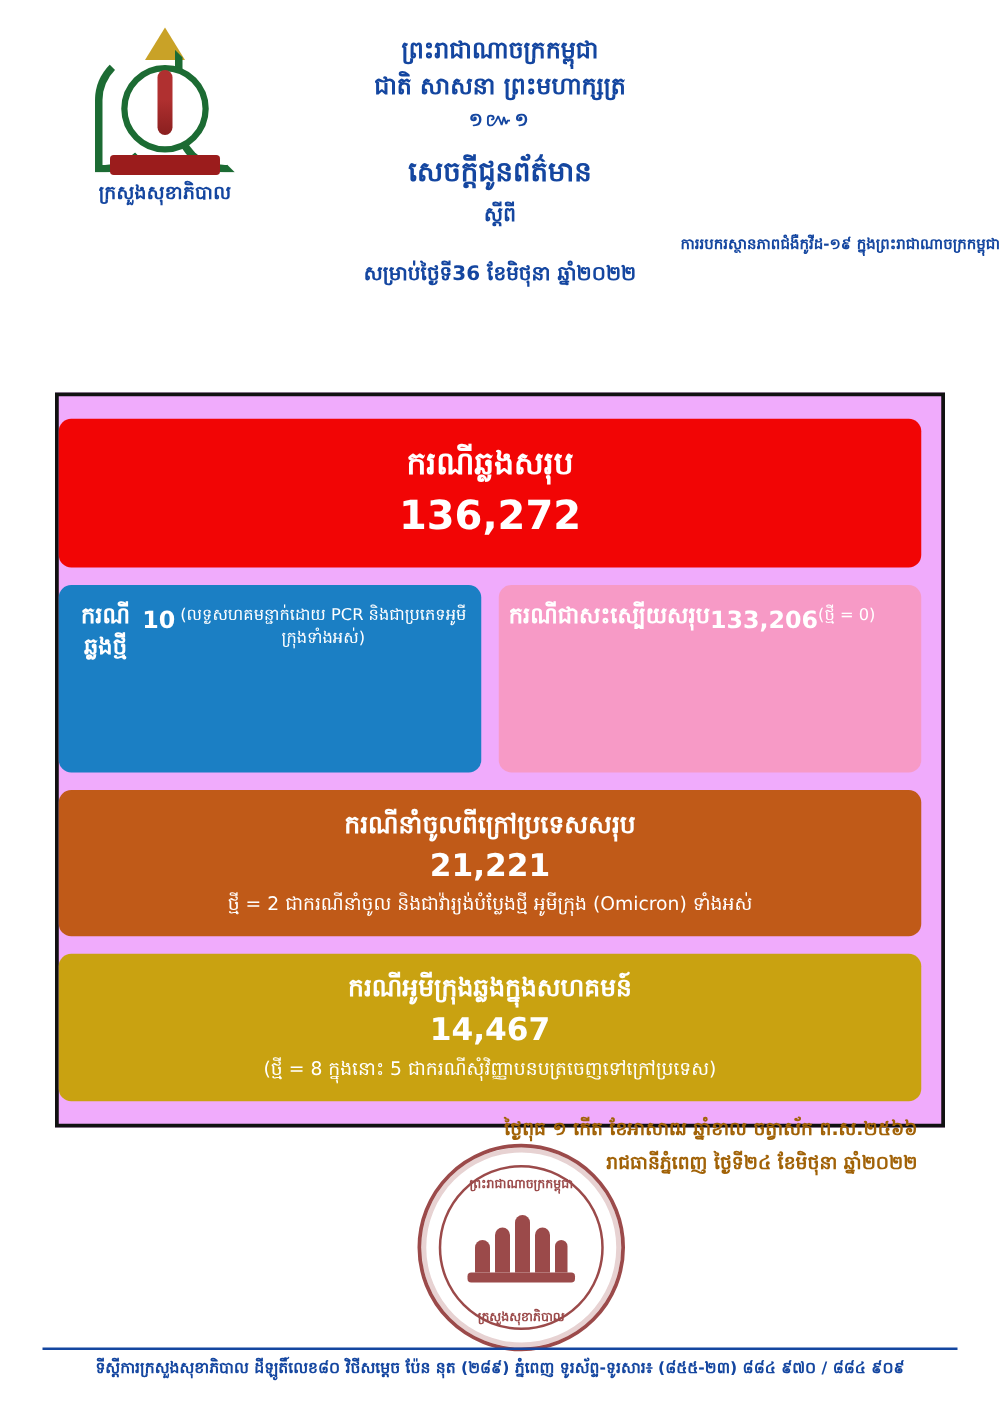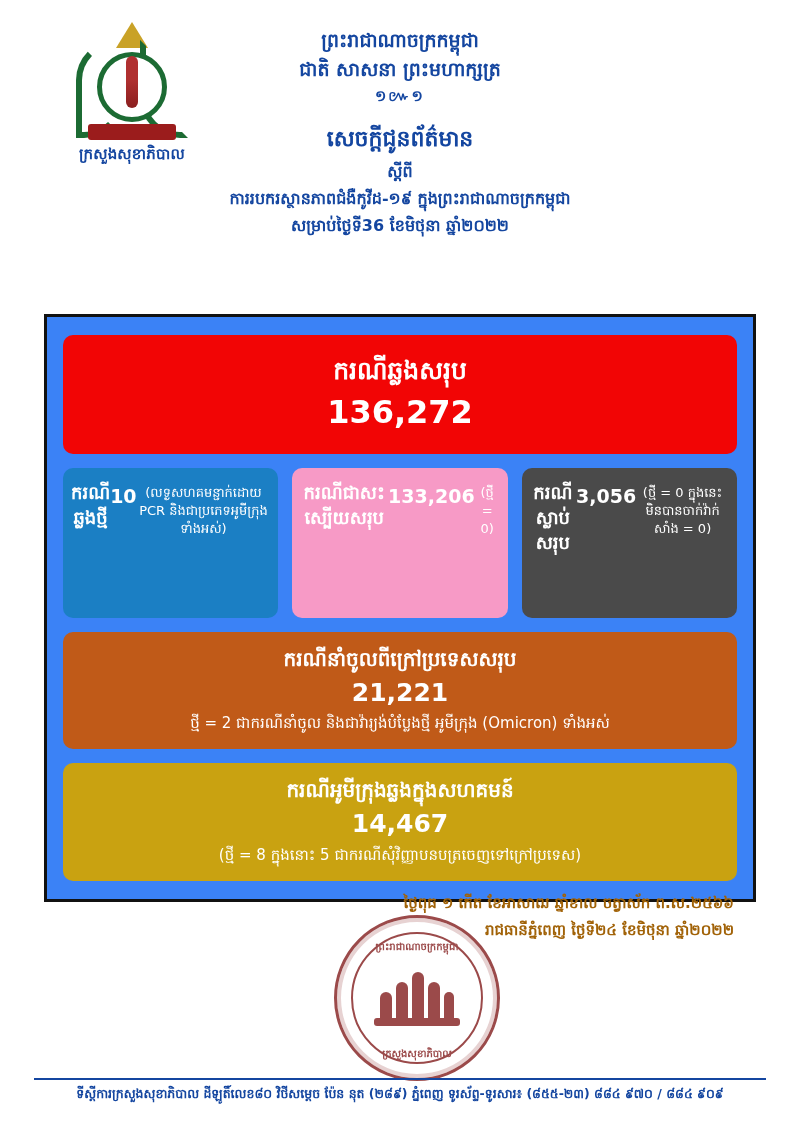--- a/index.html
+++ b/index.html
@@ -114,33 +114,33 @@
 
   .press {
     margin-top: 12px;
     text-align: center;
     color: #1446a0;
     font-weight: bold;
     line-height: 1.7;
   }
   .press .p1 { font-size: 22px; }
   .press .p2 { font-size: 16px; }
-  .press .p3 { font-size: 16px; }
+  .press .p3 { font-size: 12px; text-align: right; }
   .press .p4 { font-size: 16px; }
 
   
   .box {
     position: absolute;
     left: 44px;
     top: 314px;
     width: 712px;
     box-sizing: border-box;
     border: 3px solid #111;
-    background: #3b82f6;
-    padding: 18px 16px 18px 16px;
+    background: #f0abfc;
+    padding: 18px 16px 18px 0;
   }
 
   .card {
     border-radius: 10px;
     color: #fff;
     text-align: center;
     box-sizing: border-box;
   }
   .card .title {
     font-size: 21px;
@@ -338,25 +338,20 @@
       <div class="card card-new">
         <div class="title">ករណីឆ្លងថ្មី</div>
         <div class="value">10</div>
         <div class="note">(លទ្ងសហគមន្ជាក់ដោយ PCR និងជាប្រភេទអូមីក្រុងទាំងអស់)</div>
       </div>
       <div class="card card-recovered">
         <div class="title">ករណីជាសះស្បើយសរុប</div>
         <div class="value">133,206</div>
         <div class="note">(ថ្មី = 0)</div>
       </div>
-      <div class="card card-deaths">
-        <div class="title">ករណីស្លាប់សរុប</div>
-        <div class="value">3,056</div>
-        <div class="note">(ថ្មី = 0 ក្នុងនេះ មិនបានចាក់វ៉ាក់សាំង = 0)</div>
-      </div>
     </div>
 
     <div class="card card-imported">
       <div class="title">ករណីនាំចូលពីក្រៅប្រទេសសរុប</div>
       <div class="value">21,221</div>
       <div class="note">ថ្មី = 2 ជាករណីនាំចូល និងជាវ៉ារ្យង់បំប្លែងថ្មី អូមីក្រុង (Omicron) ទាំងអស់</div>
     </div>
 
     <div class="card card-omicron">
       <div class="title">ករណីអូមីក្រុងឆ្លងក្នុងសហគមន៍</div>

